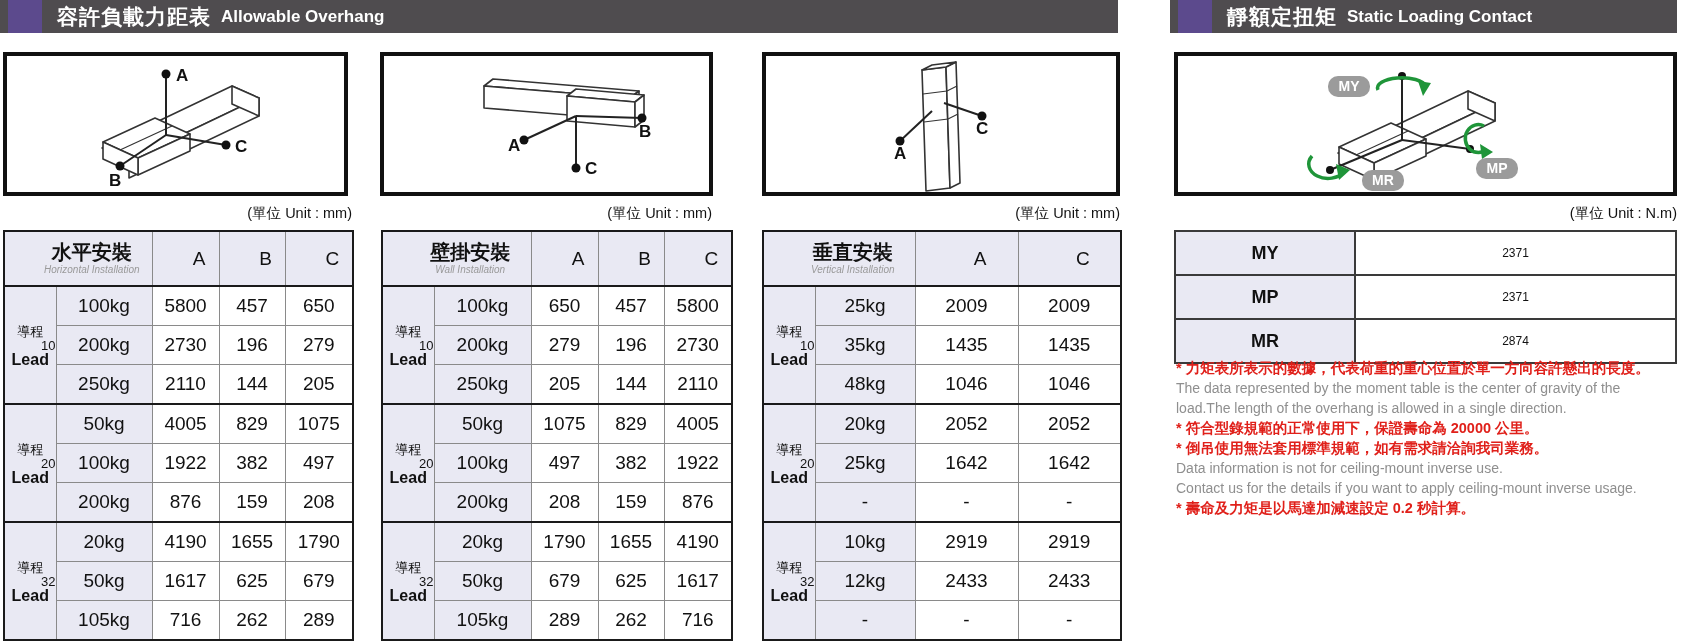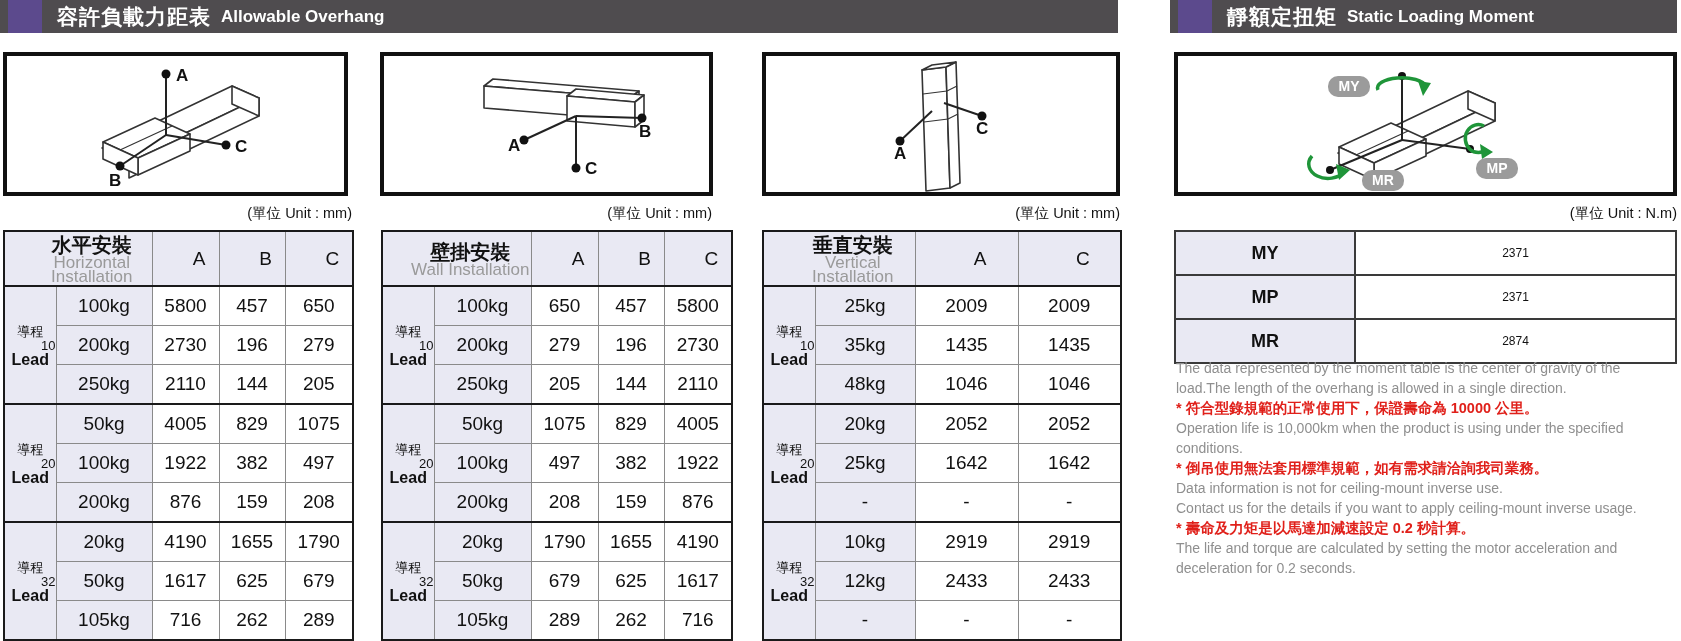--- a/index.html
+++ b/index.html
@@ -23,21 +23,21 @@
   .badge{fill:#9b9b9b;}
   .badge-label{font-family:"Liberation Sans","DejaVu Sans",sans-serif;font-size:14px;font-weight:bold;fill:#fff;text-anchor:middle;}
   
   .unit-label{position:absolute;top:204px;font-size:14.5px;color:#111;text-align:right;white-space:nowrap;}
   
   table{border-collapse:collapse;table-layout:fixed;position:absolute;top:230px;background:#fff;}
   table.overhang th,table.overhang td{border:1px solid #8a8a8a;text-align:center;vertical-align:middle;padding:0;}
   table.overhang{border:2px solid #1a1a1a;}
   table.overhang thead th{background:#e9e9f3;height:53px;border-bottom:2.5px solid #1a1a1a;padding-left:27px;}
   table.overhang .name-zh{font-size:20px;font-weight:bold;color:#111;line-height:22px;}
-  table.overhang .name-en{font-size:17px;font-weight:normal;color:#9a9a9a;line-height:14px;}
+  table.overhang .name-en{font-size:10px;font-weight:normal;color:#9a9a9a;line-height:14px;font-style:italic;}
   table.overhang thead th.axis-col{font-size:19px;font-weight:normal;}
   table.overhang td{height:38px;font-size:19px;color:#111;}
   table.overhang td.load-cell{background:#e9e9f3;}
   table.overhang th.lead-cell{background:#e9e9f3;font-weight:normal;}
   .lead-zh{font-size:13px;line-height:14px;}
   .lead-num{font-size:13px;line-height:14px;margin-left:36px;}
   .lead-en{font-size:16px;font-weight:bold;line-height:13px;}
   table.overhang tr.group-start td,table.overhang tr.group-start th{border-top:2.5px solid #1a1a1a;}
   
   table.moment{border:2.5px solid #1a1a1a;left:1174px;width:503px;}
@@ -56,21 +56,21 @@
 
   <div class="title-bar" style="left:0;width:1118px;">
     <div class="title-accent"></div>
     <span class="title-zh">容許負載力距表</span>
     <span class="title-en">Allowable Overhang</span>
   </div>
 
   <div class="title-bar" style="left:1170px;width:507px;">
     <div class="title-accent"></div>
     <span class="title-zh">靜額定扭矩</span>
-    <span class="title-en">Static Loading Moment</span>
+    <span class="title-en">Static Loading Contact</span>
   </div>
 
   <div class="diagram-box" style="left:3px;width:345px;">
     <svg viewBox="0 0 337 136">
       <polygon class="face" points="95,92 225,30 252,42 122,104"></polygon>
       <polygon class="face" points="122,104 252,42 252,60 122,122"></polygon>
       <polygon class="face" points="225,30 252,42 252,60 225,48"></polygon>
       <polygon class="face" points="96,86 148,62 183,78 131,102"></polygon>
       <polygon class="face" points="131,102 183,78 183,95 131,119"></polygon>
       <polygon class="face" points="96,86 131,102 131,119 96,103"></polygon>
@@ -446,23 +446,22 @@
           <td>2371</td>
         </tr>
         <tr>
           <th>MR</th>
           <td>2874</td>
         </tr>
       </tbody>
   </table>
 
   <div id="notes">
+      <div class="note-zh">* 力矩表所表示的數據，代表荷重的重心位置於單一方向容許懸出的長度。</div>
       <div class="note-en">The data represented by the moment table is the center of gravity of the load.The length of the overhang is allowed in a single direction.</div>
-      <div class="note-zh">* 符合型錄規範的正常使用下，保證壽命為 10000 公里。</div>
-      <div class="note-en">Operation life is 10,000km when the product is using under the specified conditions.</div>
+      <div class="note-zh">* 符合型錄規範的正常使用下，保證壽命為 20000 公里。</div>
       <div class="note-zh">* 倒吊使用無法套用標準規範，如有需求請洽詢我司業務。</div>
       <div class="note-en">Data information is not for ceiling-mount inverse use.</div>
       <div class="note-en">Contact us for the details if you want to apply ceiling-mount inverse usage.</div>
       <div class="note-zh">* 壽命及力矩是以馬達加減速設定 0.2 秒計算。</div>
-      <div class="note-en">The life and torque are calculated by setting the motor acceleration and deceleration for 0.2 seconds.</div>
     </div>
 
 </div>
 
 </body></html>

